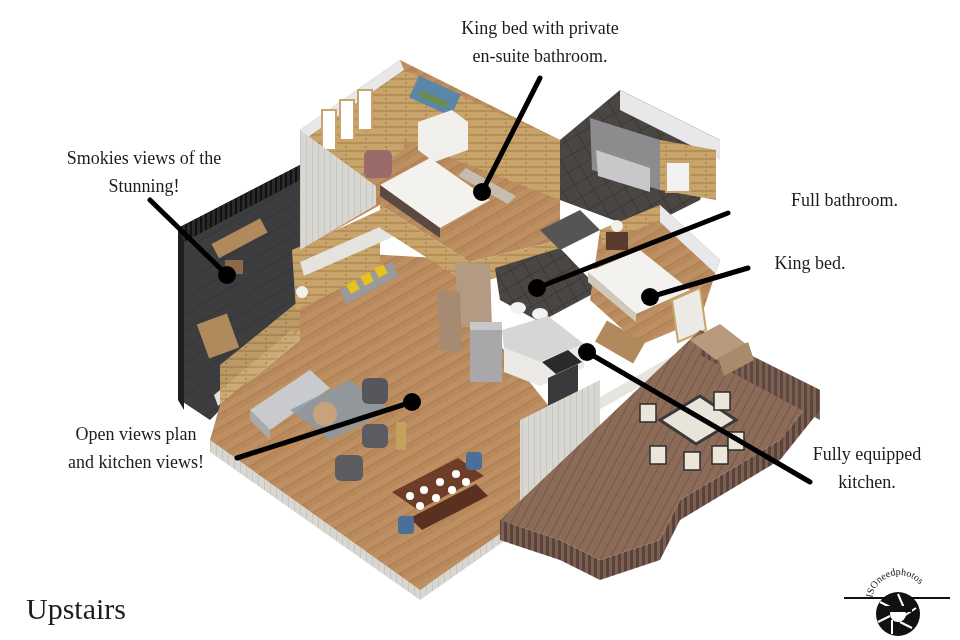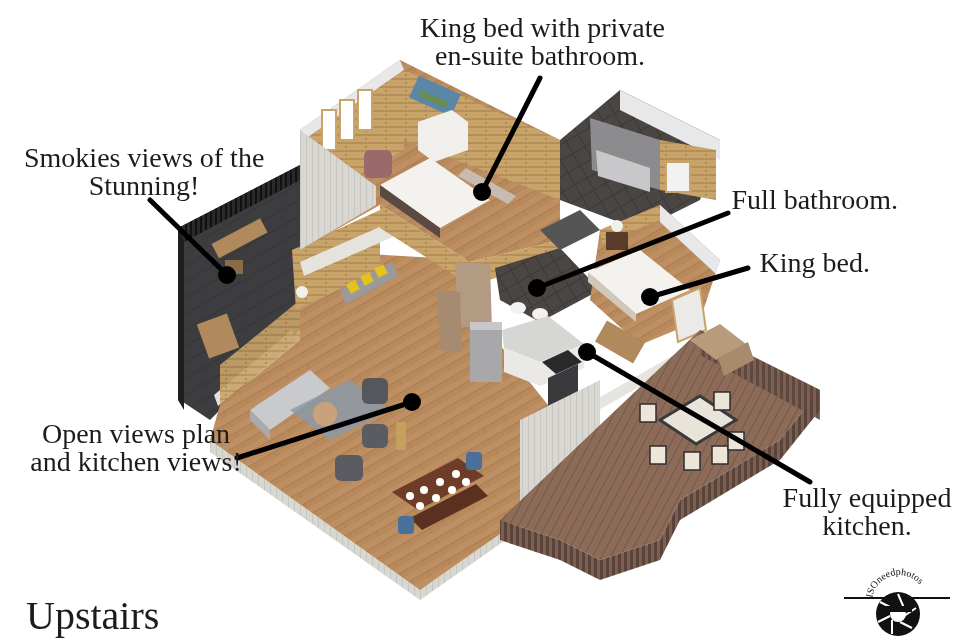--- a/index.html
+++ b/index.html
@@ -1,20 +1,20 @@
 <!DOCTYPE html>
 <html><head>
 <meta charset="utf-8">
 <style>
   html, body { margin: 0; padding: 0; background: #ffffff; }
   body { width: 960px; height: 640px; position: relative; overflow: hidden; font-family: "Liberation Serif", "DejaVu Serif", serif; color: #1a1a1a; }
   .stage { position: absolute; left: 0; top: 0; width: 960px; height: 640px; }
   .plan { position: absolute; left: 0; top: 0; }
-  .callout { position: absolute; text-align: center; font-size: 28px; line-height: 28px; color: #1c1c1c; white-space: nowrap; }
-  .title { position: absolute; left: 26px; top: 592px; font-size: 40px; color: #1c1c1c; }
+  .callout { position: absolute; text-align: center; font-size: 18px; line-height: 28px; color: #1c1c1c; white-space: nowrap; }
+  .title { position: absolute; left: 26px; top: 592px; font-size: 30px; color: #1c1c1c; }
   .logo { position: absolute; left: 842px; top: 562px; width: 110px; height: 78px; }
   .logo-text { font-family: "Liberation Serif", serif; font-size: 10px; fill: #111; }
 </style>
 </head>
 <body>
 
 <div class="stage">
 
   <svg class="plan" width="960" height="640" viewBox="0 0 960 640">
     <defs>
@@ -235,30 +235,30 @@
 
   <div class="callout" style="left:24px; top:144px; width:240px;">
     <div>Smokies views of the</div>
     <div>Stunning!</div>
   </div>
 
   <div class="callout" style="left:728px; top:186px; width:170px; text-align:right;">
     <div>Full bathroom.</div>
   </div>
 
-  <div class="callout" style="left:750px; top:249px; width:120px; text-align:right;">
+  <div class="callout" style="left:750px; top:249px; width:120px; text-align:center;">
     <div>King bed.</div>
   </div>
 
   <div class="callout" style="left:26px; top:420px; width:220px;">
     <div>Open views plan</div>
     <div>and kitchen views!</div>
   </div>
 
-  <div class="callout" style="left:782px; top:484px; width:170px;">
+  <div class="callout" style="left:782px; top:440px; width:170px;">
     <div>Fully equipped</div>
     <div>kitchen.</div>
   </div>
 
   <div class="title">Upstairs</div>
 
   <svg class="logo" viewBox="0 0 110 78">
     <path id="logoArc" d="M 30 40 A 26 26 0 0 1 84 40" fill="none"></path>
     <text class="logo-text"><textPath href="#logoArc" startOffset="4">ISOneedphotos</textPath></text>
     <line x1="2" y1="36" x2="108" y2="36" stroke="#111" stroke-width="2"></line>

